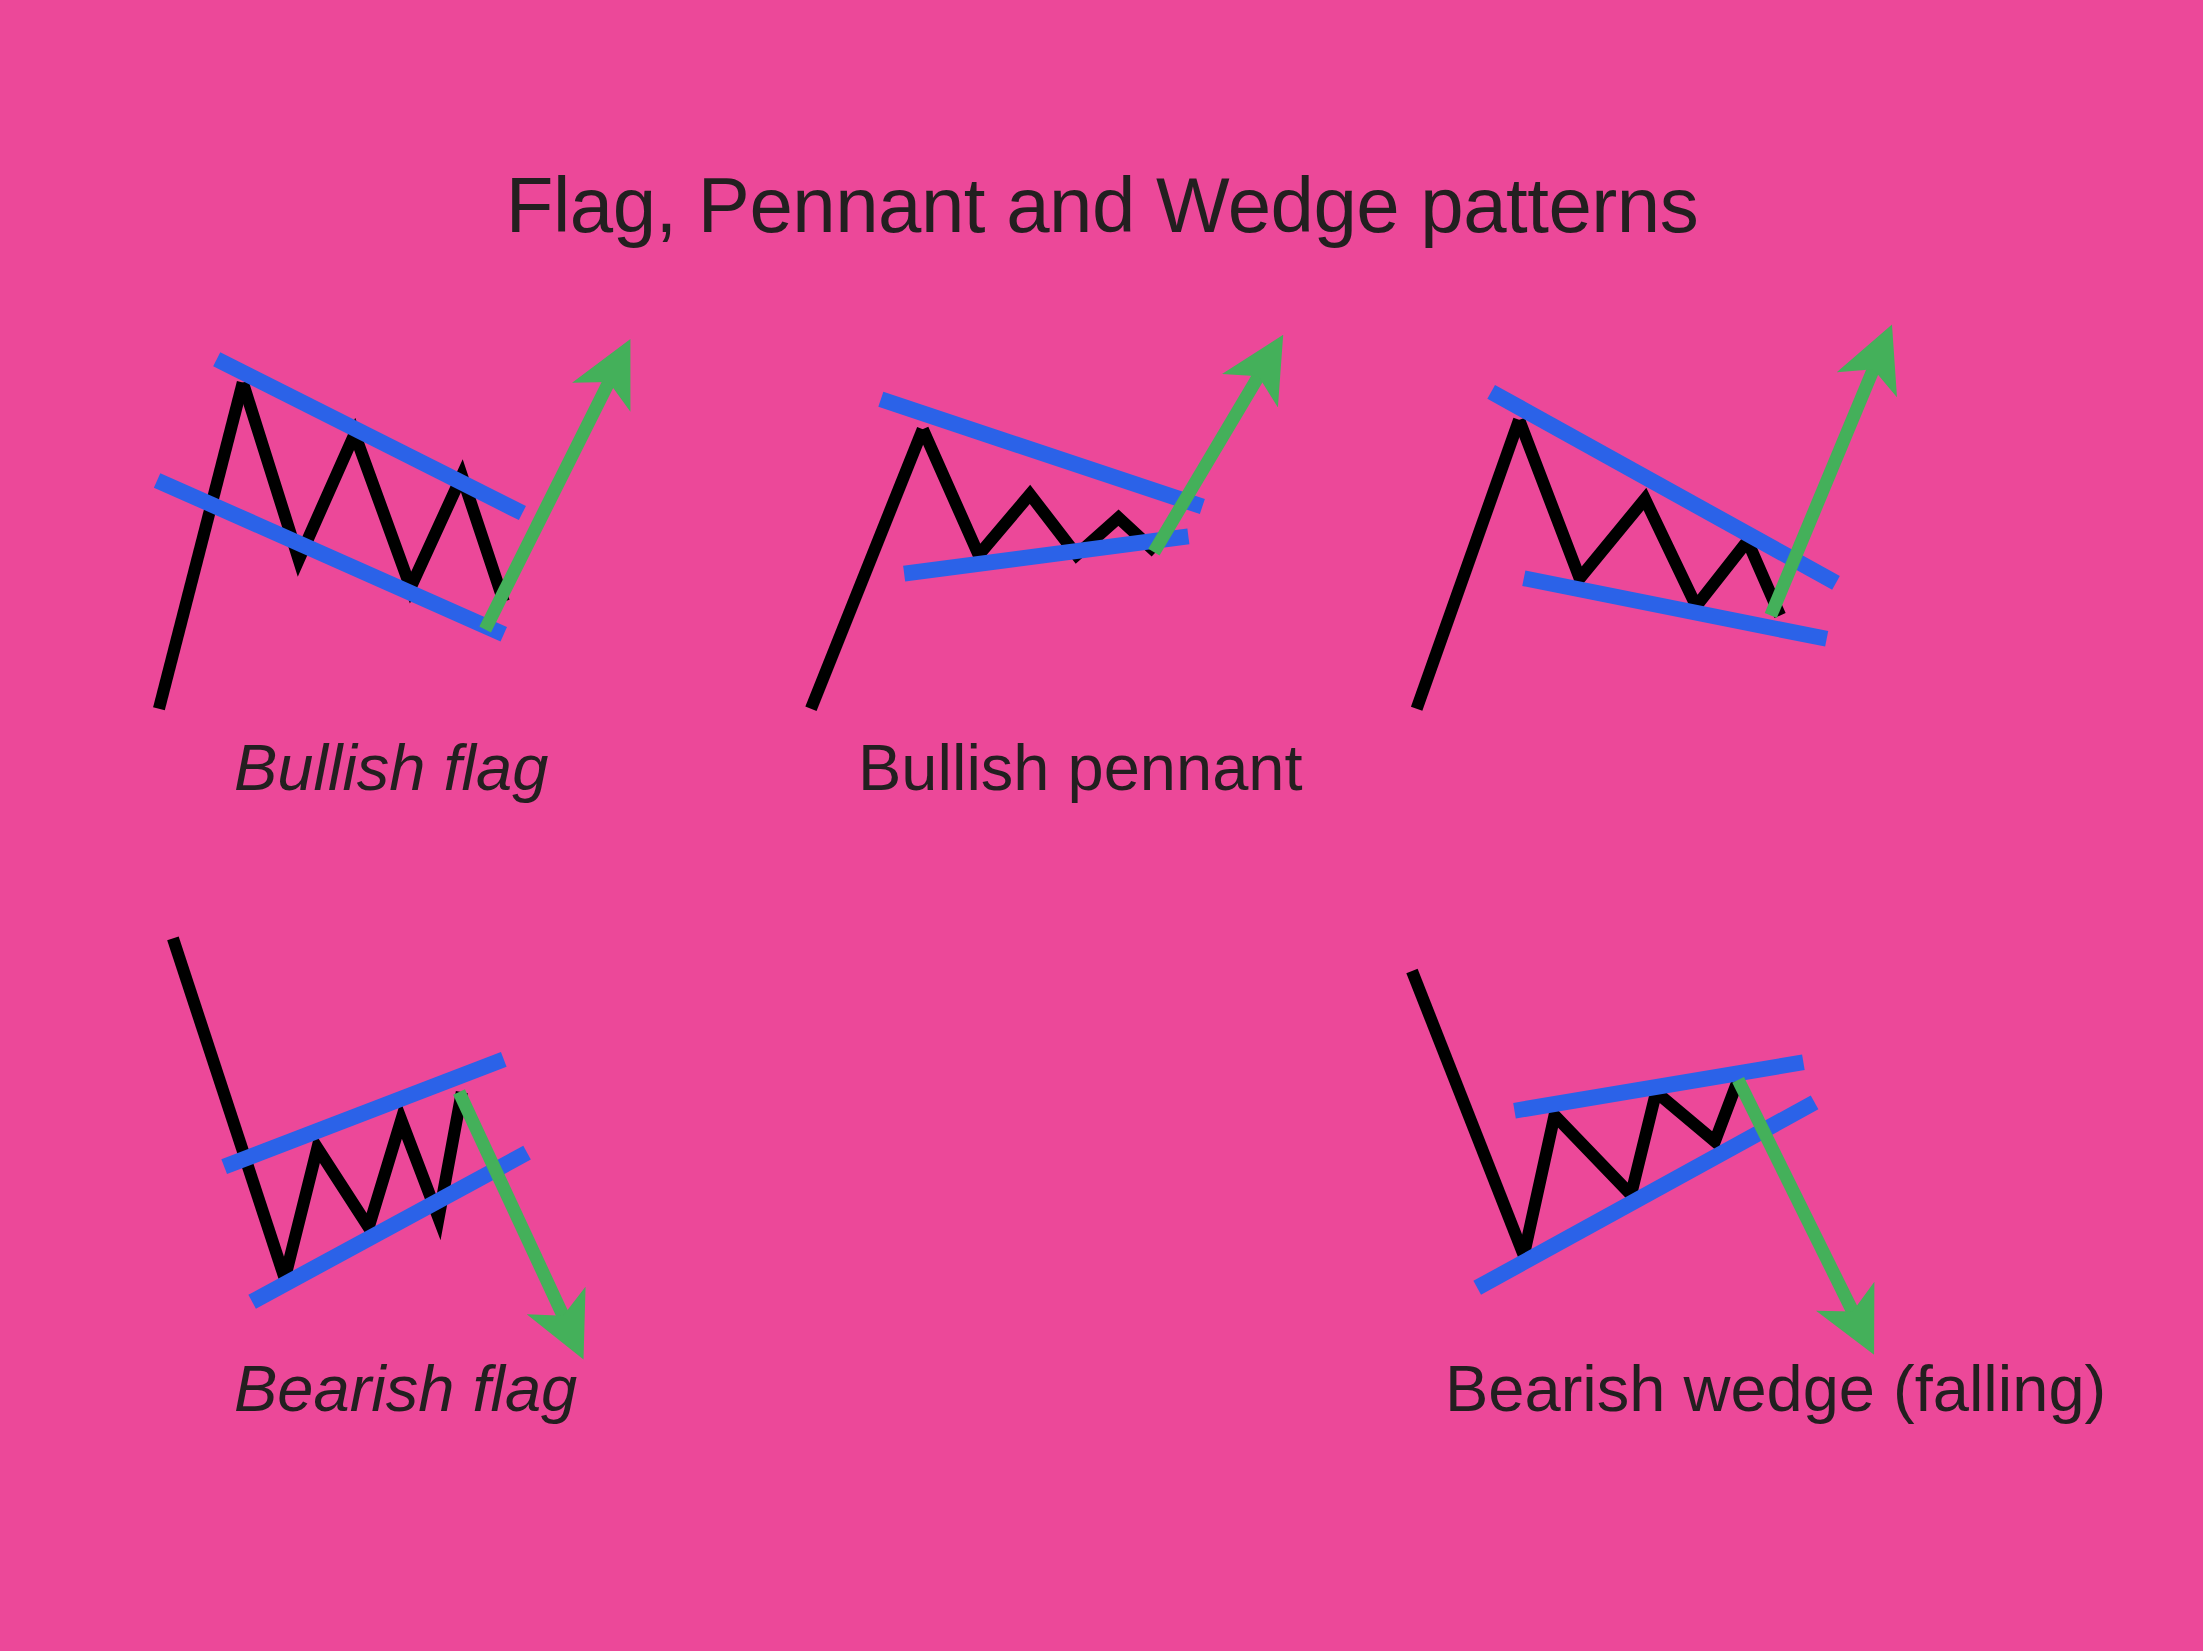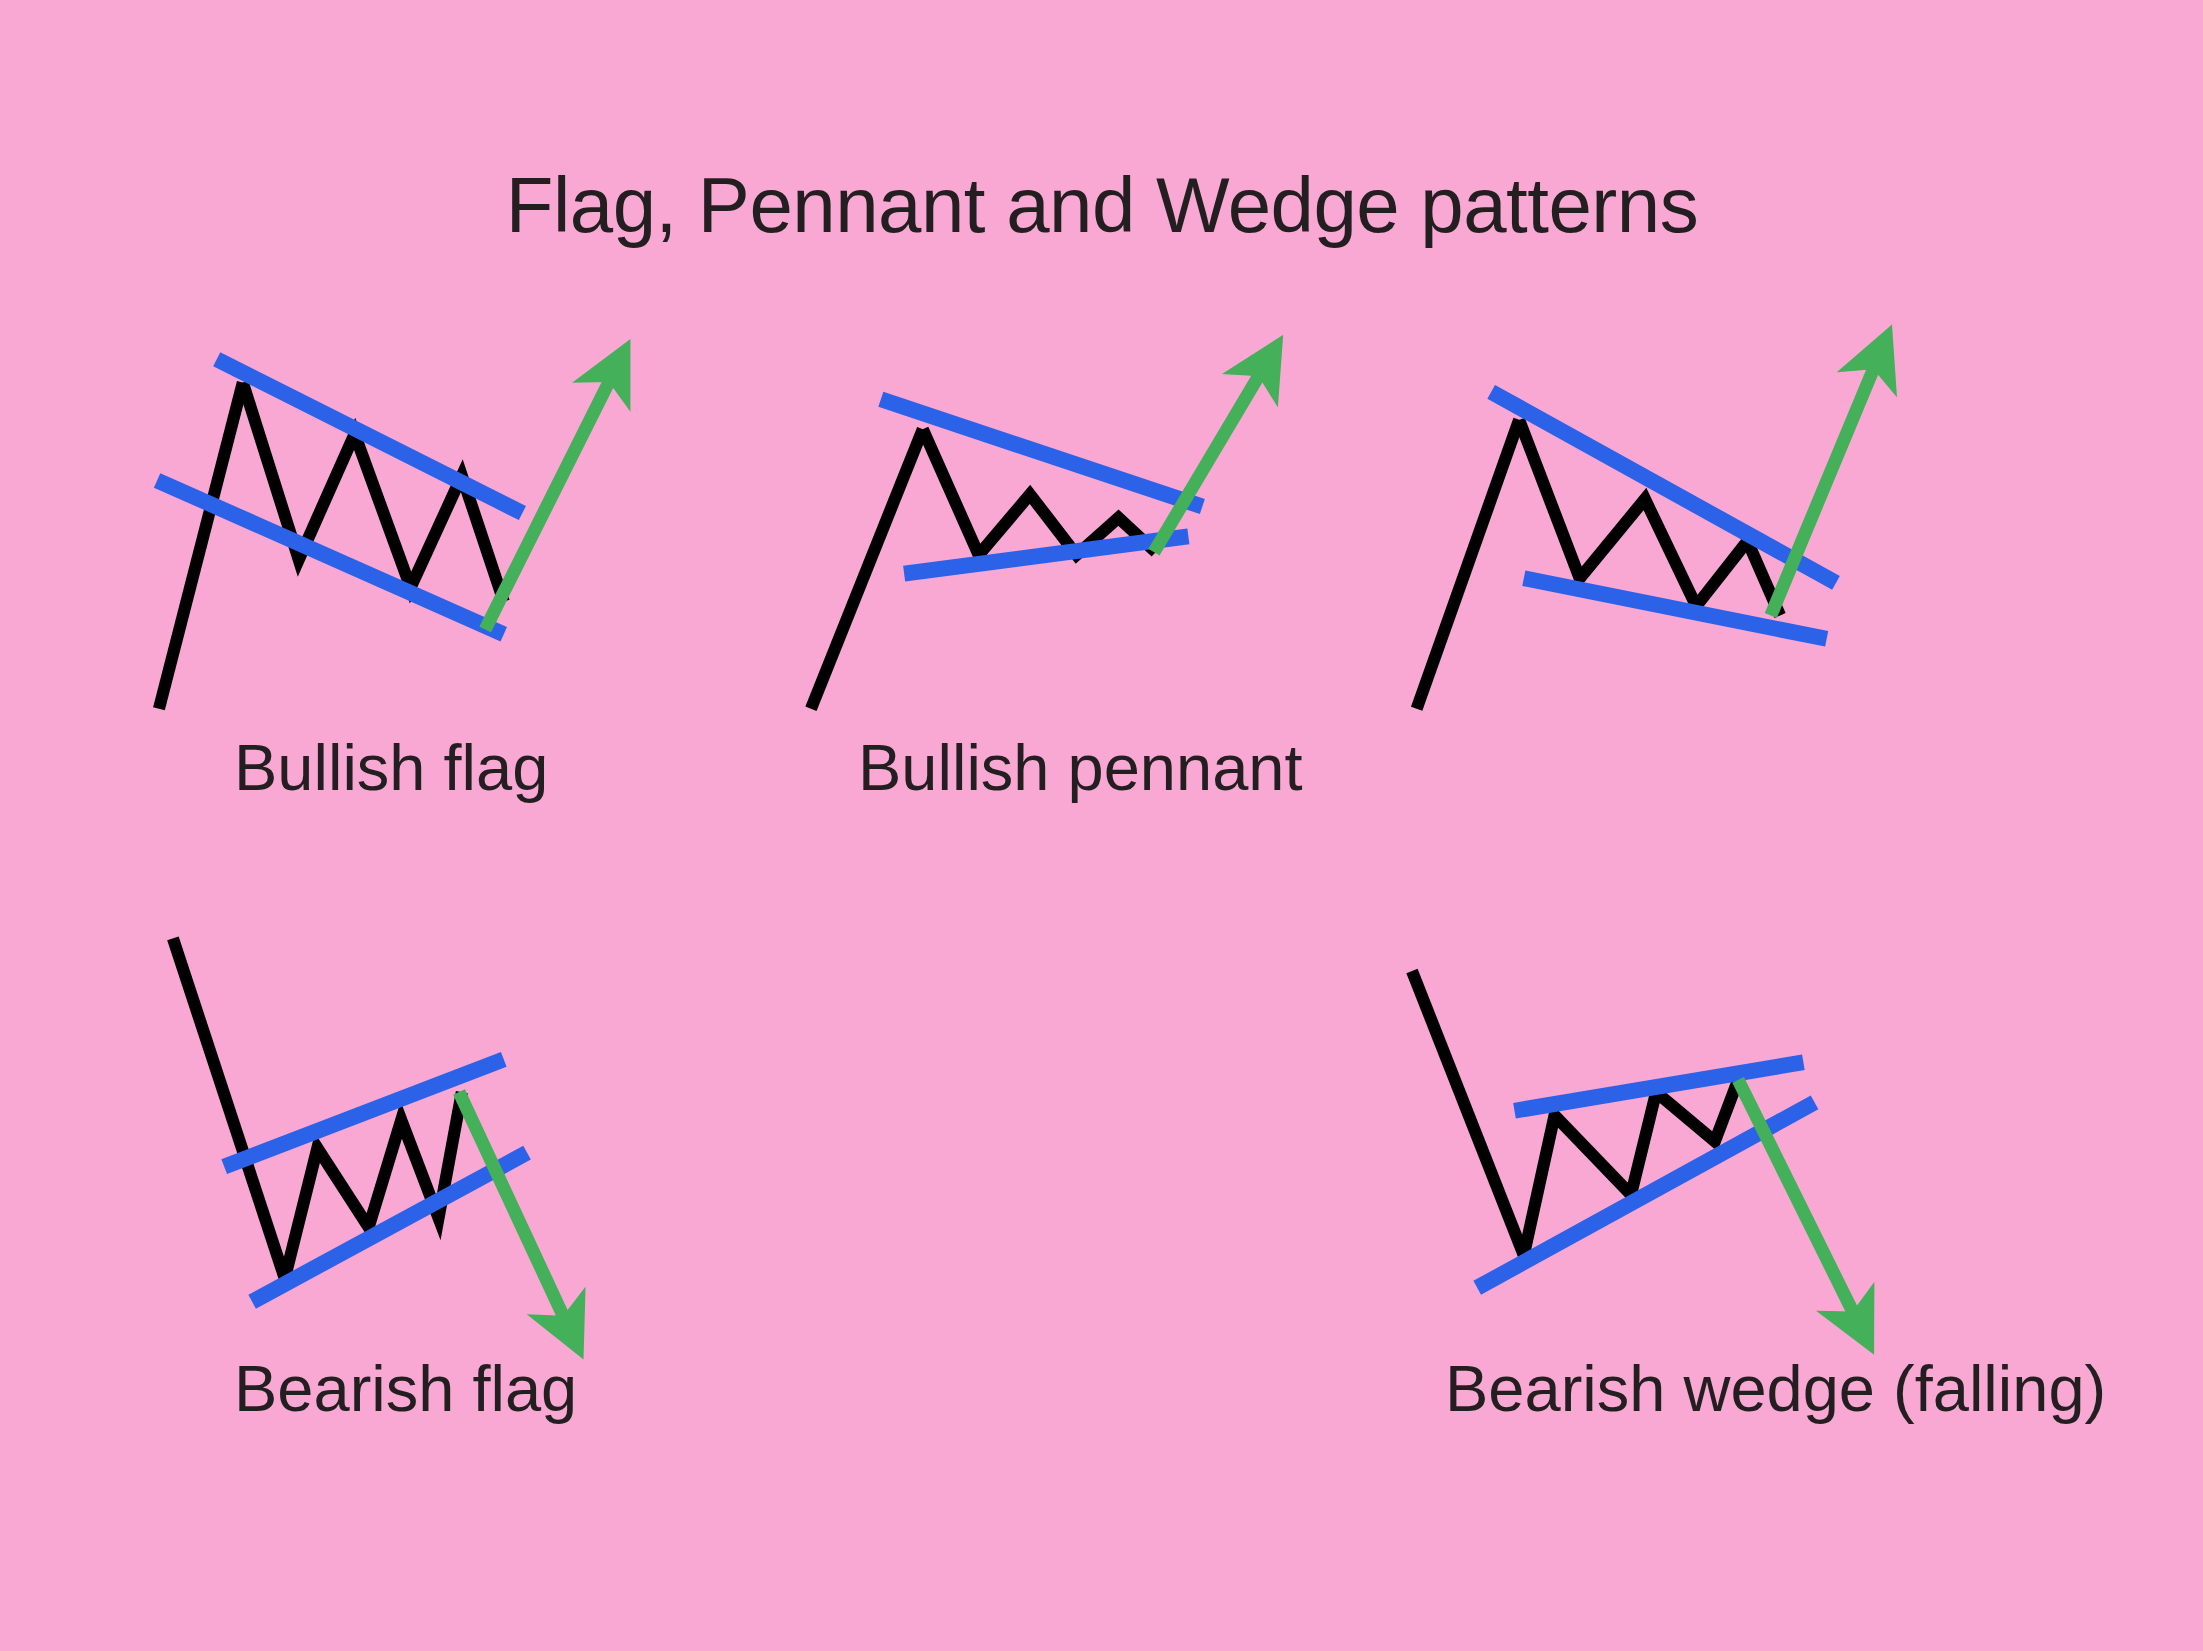--- a/index.html
+++ b/index.html
@@ -59,35 +59,35 @@
     left: 0;
     top: 424px;
     width: 653px;
     font-size: 65px;
     font-weight: 400;
     color: #231f20;
     white-space: nowrap;
     line-height: 1.1;
   }
   
-  .col-0 { left: 131px; }
+  .col-0 { left: 131px; font-style: italic; }
   .col-1 { left: 783px; }
   .col-2 { left: 1398px; }
   
   .row-0 { top: 0px; }
   .row-1 { top: 621px; }
 
   .label-indent-0 { padding-left: 103px; }
   .label-indent-1 { padding-left: 75px; }
   .label-indent-2 { padding-left: 47px; }
 </style>
 </head>
 <body style="color: rgb(35, 31, 32);">
 
-<div id="page" style="background: #f9a8d4;">
+<div id="page" style="background: #ec4899;">
 
   <div id="chart-title">Flag, Pennant and Wedge patterns</div>
 
   <div class="panel-grid">
 
     <div class="panel col-0 row-0">
       <svg class="panel-figure" viewBox="0 0 560 470" preserveAspectRatio="xMinYMin meet">
         <defs>
           <marker id="arrowhead-up-0" markerWidth="5" markerHeight="5" refX="2.2" refY="2.5" orient="auto" markerUnits="strokeWidth">
             <path d="M0,0 L5,2.5 L0,5 L1.3,2.5 Z" fill="#44b05a"></path>

